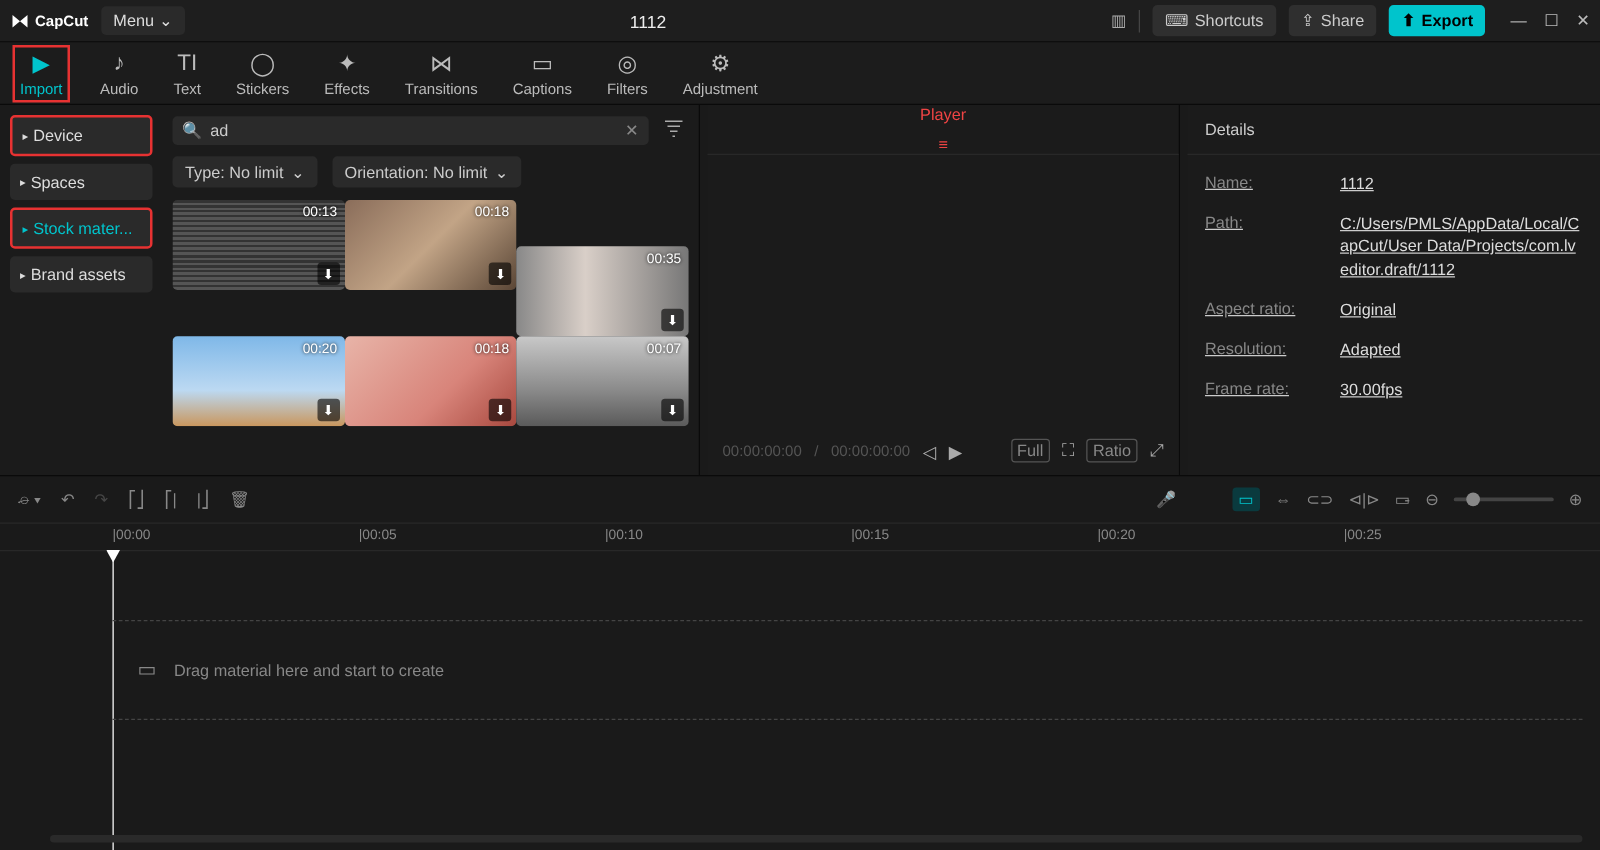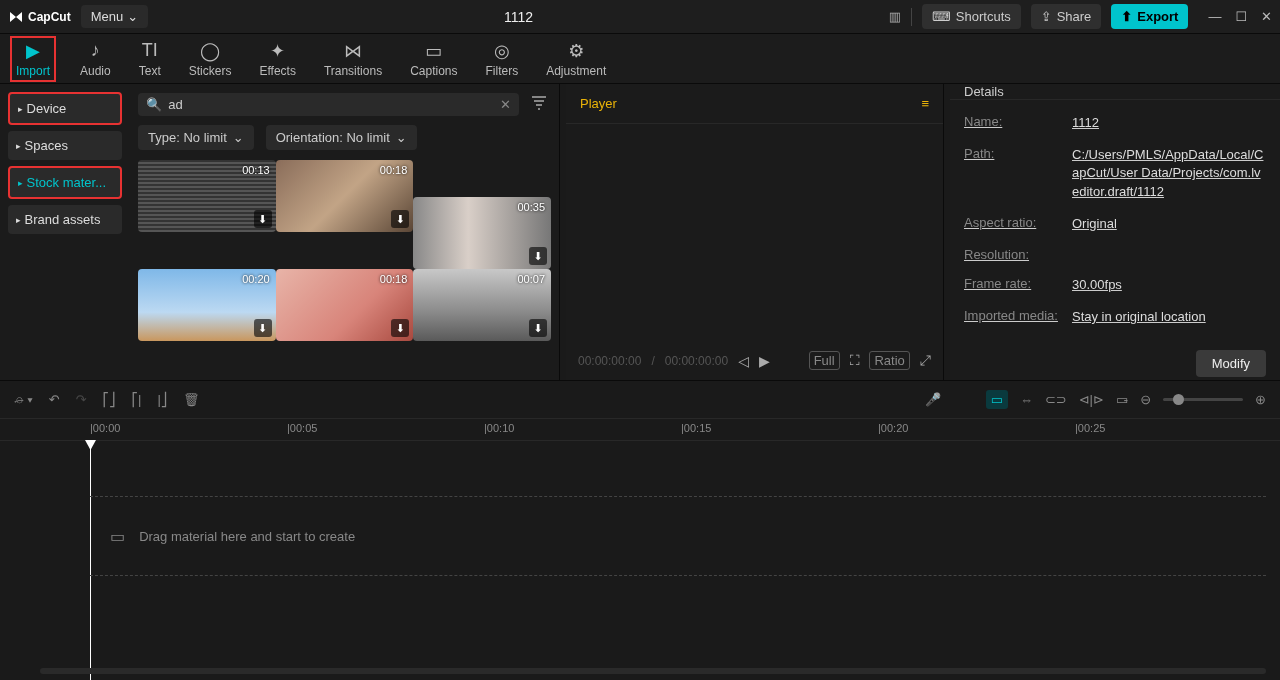--- a/index.html
+++ b/index.html
@@ -42,21 +42,21 @@
 .filter-btn { cursor: pointer; color: #aaa; padding: 4px; }
 .dropdown-row { display: flex; gap: 12px; margin-bottom: 10px; }
 .dropdown { background: #2a2a2a; padding: 5px 10px; border-radius: 4px; color: #ccc; cursor: pointer; display: flex; align-items: center; gap: 6px; font-size: 13px; }
 .thumbs { display: grid; grid-template-columns: repeat(3, 1fr); overflow: auto; }
 .thumb { height: 72px; border-radius: 4px; position: relative; background: #333; overflow: hidden; }
 .thumb .dur { position: absolute; top: 4px; right: 6px; color: #fff; font-size: 11px; text-shadow: 0 0 3px #000; }
 .thumb .dl { position: absolute; bottom: 4px; right: 4px; width: 18px; height: 18px; background: rgba(0,0,0,0.6); border-radius: 3px; display: flex; align-items: center; justify-content: center; cursor: pointer; color: #fff; font-size: 11px; }
 
 
 .player-panel { flex: 1; display: flex; flex-direction: column; background: #1b1b1b; border-right: 1px solid #0a0a0a; margin: 0 6px 0 6px; min-width: 0; }
-.player-header { height: 40px; display: flex; align-items: center; justify-content: space-between; padding: 0 14px; color: #eab308; border-bottom: 1px solid #282828; }
+.player-header { height: 40px; display: flex; align-items: center; justify-content: space-between; padding: 0 14px; color: #ef4444; border-bottom: 1px solid #282828; flex-direction: column; }
 .player-body { flex: 1; background: #1b1b1b; display: flex; align-items: flex-end; padding: 10px 12px; }
 .player-controls { display: flex; align-items: center; width: 100%; gap: 10px; color: #666; font-size: 12px; }
 .player-controls .time { color: #555; }
 .player-controls .spacer { flex: 1; }
 .player-icon { cursor: pointer; padding: 2px; color: #888; font-size: 13px; border: 1px solid #555; border-radius: 3px; padding: 1px 4px; }
 .play-icon { cursor: pointer; color:#aaa; font-size: 14px; }
 
 
 .details-panel { width: 330px; background: #1b1b1b; display: flex; flex-direction: column; }
 .details-header { height: 40px; display: flex; align-items: center; padding: 0 14px; color: #ccc; border-bottom: 1px solid #282828; }
@@ -266,33 +266,27 @@
           <div class="detail-row">
             <div class="detail-label">Path:</div>
             <div class="detail-value">C:/Users/PMLS/AppData/Local/CapCut/User Data/Projects/com.lveditor.draft/1112</div>
           </div>
           <div class="detail-row">
             <div class="detail-label">Aspect ratio:</div>
             <div class="detail-value">Original</div>
           </div>
           <div class="detail-row">
             <div class="detail-label">Resolution:</div>
+            <div class="detail-value">Adapted</div>
           </div>
           <div class="detail-row">
             <div class="detail-label">Frame rate:</div>
             <div class="detail-value">30.00fps</div>
           </div>
-          <div class="detail-row">
-            <div class="detail-label">Imported media:</div>
-            <div class="detail-value">Stay in original location</div>
-          </div>
-        </div>
-      <div class="details-footer">
-        <div class="modify-btn">Modify</div>
-      </div>
+        </div>
     </div>
   </div>
 
   <div class="timeline">
     <div class="tl-toolbar">
       <span class="tl-icon">⌮ ▾</span>
       <span class="tl-icon">↶</span>
       <span class="tl-icon" style="opacity:.4;">↷</span>
       <span class="tl-icon">⎡⎦</span>
       <span class="tl-icon">⎡|</span>

